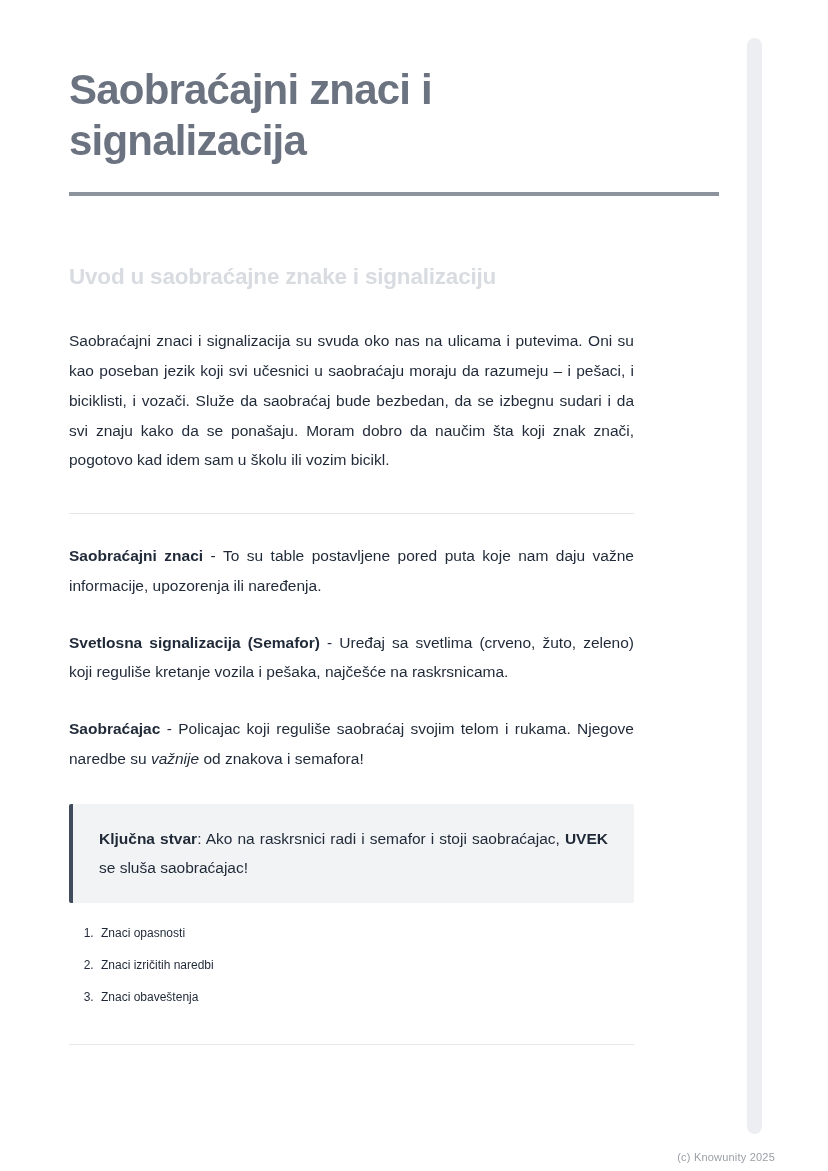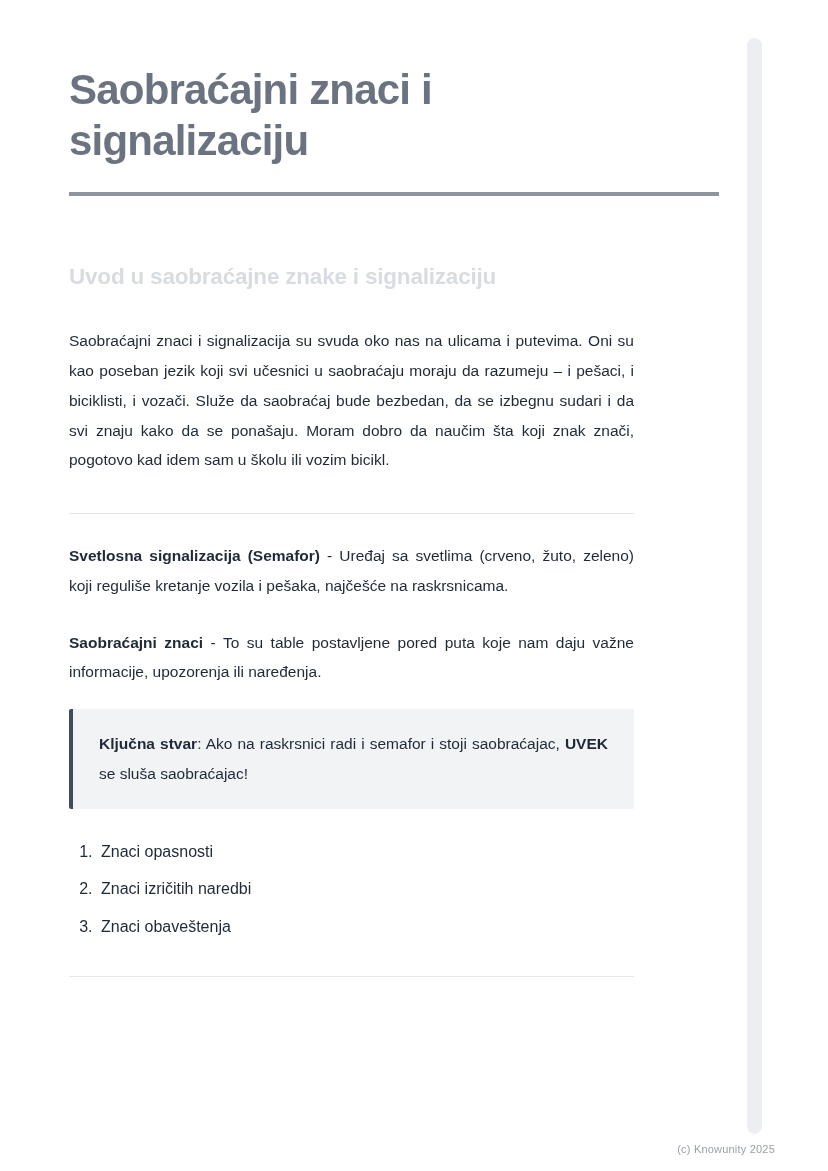--- a/index.html
+++ b/index.html
@@ -52,47 +52,47 @@
     color: var(--body-text, #1f2937);
   }
   .term-par { margin-top: 27px; }
   .divider {
     border: none;
     border-top: 1px solid var(--divider, #e5e7eb);
     width: 565px;
     margin: 38px 0 0 0;
   }
   .callout {
-    margin-top: 22px;
+    margin-top: 30px;
     background: var(--callout-bg, #f1f3f5);
     border-left: 4px solid var(--callout-border, #404b5c);
     border-radius: 2px;
     padding: 20px 26px 20px 26px;
     font-size: 15.5px;
     line-height: 1.92;
     text-align: justify;
     color: var(--body-text, #1f2937);
   }
   .bold { font-weight: 700; }
   .italic { font-style: italic; }
   ol.groups-list {
-    margin: 32px 0 0 0;
+    margin: 22px 0 0 0;
     padding-left: 28px;
-    font-size: 16px;
+    font-size: 12px;
     color: var(--body-text, #1f2937);
   }
   ol.groups-list li {
     margin-bottom: 15px;
     line-height: 1.4;
     padding-left: 4px;
   }
   .footer-credit {
     position: absolute;
     right: 53px;
-    bottom: 16px;
+    bottom: 8px;
     font-size: 11px;
     color: var(--footer-text, #9aa0a6);
     letter-spacing: 0.2px;
   }
   .scrollbar {
     position: absolute;
     right: 66px;
     top: 38px;
     width: 15px;
     height: 1096px;
@@ -102,34 +102,35 @@
 </style>
 </head>
 <body>
 
 <div class="page">
 
   <div class="scrollbar"></div>
 
   <div class="content">
 
-    <h1 class="doc-title">Saobraćajni znaci i signalizaciju</h1>
+    <h1 class="doc-title">Saobraćajni znaci i signalizacija</h1>
     <div class="title-rule"></div>
 
     <h2 class="section-heading">Uvod u saobraćajne znake i signalizaciju</h2>
 
     <p class="body-text">Saobraćajni znaci i signalizacija su svuda oko nas na ulicama i putevima. Oni su kao poseban jezik koji svi učesnici u saobraćaju moraju da razumeju – i pešaci, i biciklisti, i vozači. Služe da saobraćaj bude bezbedan, da se izbegnu sudari i da svi znaju kako da se ponašaju. Moram dobro da naučim šta koji znak znači, pogotovo kad idem sam u školu ili vozim bicikl.</p>
 
     <hr class="divider">
 
 
+    <p class="body-text term-par"><span class="bold">Saobraćajni znaci</span><span> - To su table postavljene pored puta koje nam daju važne informacije, upozorenja ili naređenja.</span></p>
+
     <p class="body-text term-par"><span class="bold">Svetlosna signalizacija (Semafor)</span><span> - Uređaj sa svetlima (crveno, žuto, zeleno) koji reguliše kretanje vozila i pešaka, najčešće na raskrsnicama.</span></p>
 
-    <p class="body-text term-par"><span class="bold">Saobraćajni znaci</span><span> - To su table postavljene pored puta koje nam daju važne informacije, upozorenja ili naređenja.</span></p>
-
+    <p class="body-text term-par"><span class="bold">Saobraćajac</span><span> - Policajac koji reguliše saobraćaj svojim telom i rukama. Njegove naredbe su </span><span class="italic">važnije</span><span> od znakova i semafora!</span></p>
 
     <div class="callout"><span class="bold">Ključna stvar</span><span>: Ako na raskrsnici radi i semafor i stoji saobraćajac, </span><span class="bold">UVEK</span><span> se sluša saobraćajac!</span></div>
 
 
     <ol class="groups-list">
       <li>Znaci opasnosti</li>
       <li>Znaci izričitih naredbi</li>
       <li>Znaci obaveštenja</li>
     </ol>
 

